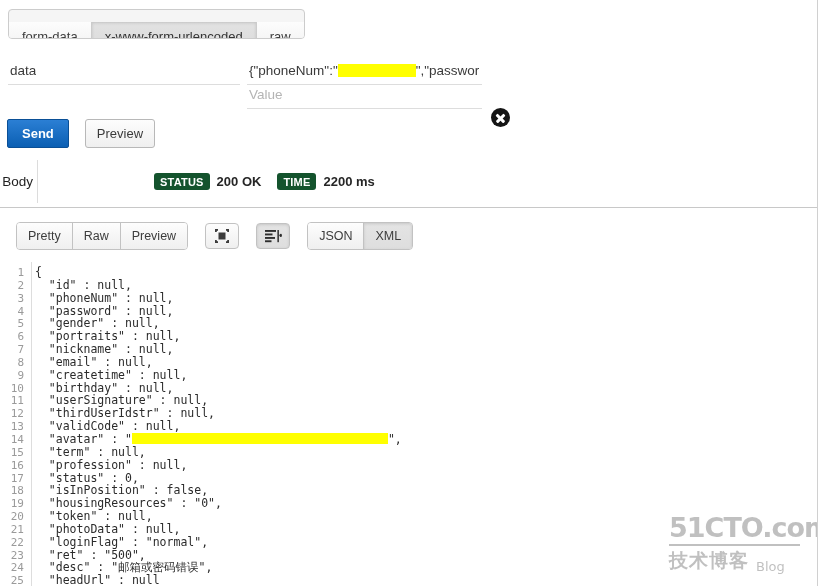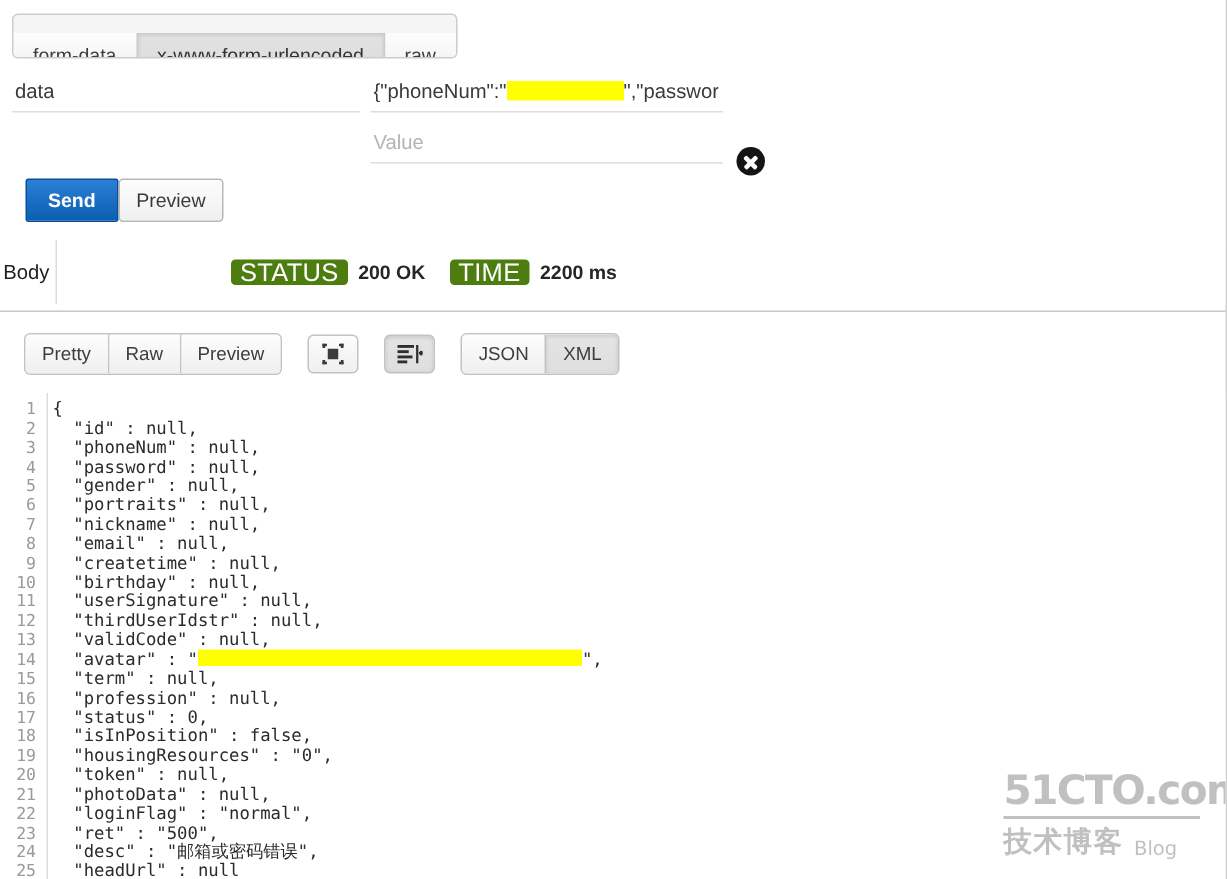--- a/index.html
+++ b/index.html
@@ -68,21 +68,21 @@
     color: #333;
   }
 
   
   .kv-row {
     position: absolute;
     left: 0;
     width: 818px;
     height: 30px;
   }
-  .kv-row.r1 { top: 46px; }
+  .kv-row.r1 { top: 56px; }
   .kv-row.r2 { top: 80px; }
   .kv-cell {
     position: absolute;
     height: 29px;
     border-bottom: 1px solid #dddddd;
     display: flex;
     align-items: center;
     font-size: 13.5px;
     box-sizing: border-box;
   }
@@ -124,24 +124,24 @@
     height: 2.6px;
     background: #ffffff;
     border-radius: 1px;
   }
   .delete-icon::before { transform: rotate(45deg); }
   .delete-icon::after  { transform: rotate(-45deg); }
 
   
   .actions {
     position: absolute;
-    left: 17px;
+    left: 7px;
     top: 119px;
     display: flex;
-    gap: 0;
+    gap: 16px;
   }
   .btn {
     height: 27px;
     padding: 0 11px;
     display: flex;
     align-items: center;
     justify-content: center;
     font-size: 13px;
     border: 1px solid #b8b8b8;
     border-radius: 3px;
@@ -214,24 +214,24 @@
     gap: 7px;
     font-size: 13px;
   }
   .badge {
     display: inline-flex;
     align-items: center;
     justify-content: center;
     height: 17px;
     padding: 0 6px;
     border-radius: 3px;
-    background: #4d7c0f;
+    background: #14532d;
     color: #ffffff;
-    font-size: 17px;
-    font-weight: normal;
+    font-size: 11px;
+    font-weight: bold;
     letter-spacing: 0.2px;
   }
   .badge-val {
     color: #262626;
     font-weight: bold;
     font-size: 13px;
     margin-right: 9px;
   }
 
   

